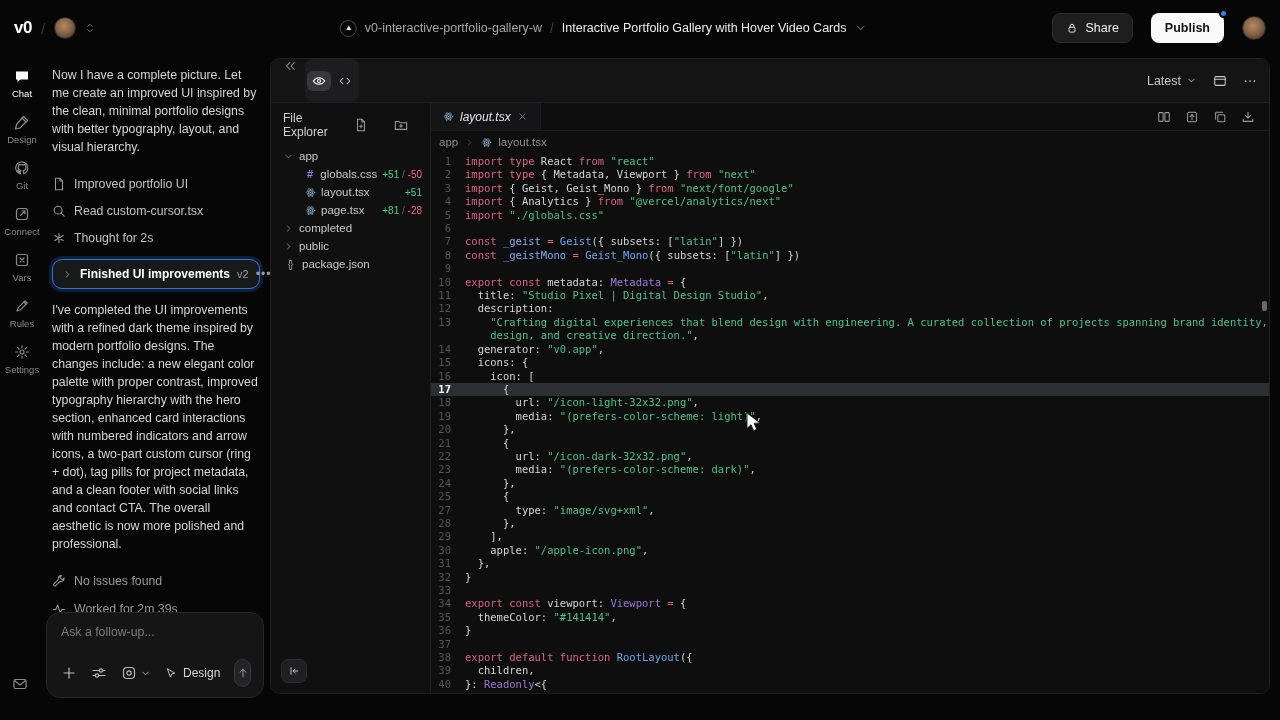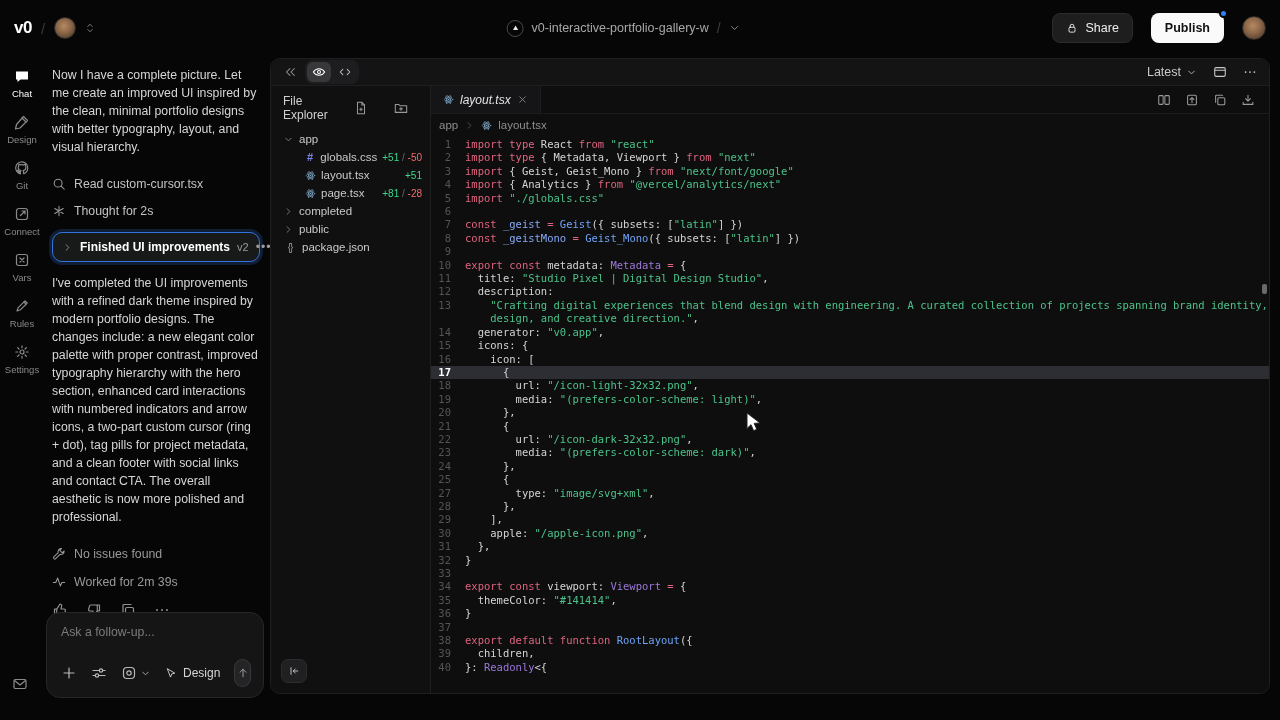--- a/index.html
+++ b/index.html
@@ -51,21 +51,21 @@
 
   .composer{position:absolute;left:46px;bottom:22px;width:218px;height:86px;background:#151516;border:1px solid #272727;border-radius:14px;padding:12px 12px 10px 14px;display:flex;flex-direction:column;justify-content:space-between}
   .placeholder{color:#7b7b7b;font-size:12.3px}
   .comp-row{display:flex;align-items:center;gap:14px;color:#b9b9b9}
   .comp-group{display:flex;align-items:center;gap:3px}
   .design-chip{display:flex;align-items:center;gap:6px;color:#d6d6d6;font-size:12px}
   .send{margin-left:auto;width:28px;height:28px;border-radius:9px;background:#242427;border:1px solid #39393c;color:#a8a8a8;display:flex;align-items:center;justify-content:center;cursor:pointer}
 
   
   .card{position:absolute;left:270px;top:58px;width:1000px;height:636px;background:#0e0e0f;border:1px solid #1f1f20;border-radius:10px;overflow:hidden;display:flex;flex-direction:column}
-  .card-head{height:27px;flex:none;background:#141415;border-bottom:1px solid #1f1f20;display:flex;align-items:center;padding:0 12px;gap:8px}
+  .card-head{height:44px;flex:none;background:#141415;border-bottom:1px solid #1f1f20;display:flex;padding:0 12px;gap:8px}
   .chev-collapse{color:#9a9a9a}
   .toggle-pill{display:flex;align-items:center;gap:2px;background:#1d1d1f;border-radius:8px;padding:2px}
   .toggle-btn{width:24px;height:20px;border-radius:6px;display:flex;align-items:center;justify-content:center;color:#bdbdbd;cursor:pointer}
   .toggle-btn.on{background:#38383b;color:#fff}
   .head-right{margin-left:auto;display:flex;align-items:center;gap:16px;color:#c9c9c9}
   .latest{display:flex;align-items:center;gap:5px;font-size:12.5px;cursor:pointer}
   .card-body{flex:1;display:flex;min-height:0}
 
   
   .explorer{width:160px;flex:none;background:#101011;border-right:1px solid #1f1f20;padding-top:8px}
@@ -117,20 +117,21 @@
   <div class="crumbs">
     <span class="vcircle">
         <span class="i fill">
           <svg viewBox="0 0 16 16">
             <path d="M8 3.2l5.2 8.6H2.8z"></path>
           </svg>
         </span>
       </span>
     <span class="crumb1">v0-interactive-portfolio-gallery-w</span>
     <span class="crumb-sep">/</span>
+    <span class="crumb2">Interactive Portfolio Gallery with Hover Video Cards</span>
     <span class="i sm" style="color:#9a9a9a">
         <svg viewBox="0 0 16 16">
           <path d="M4 6l4 4 4-4"></path>
         </svg>
       </span>
   </div>
 
   <div class="top-right">
     <button class="btn-share">
       <span class="i sm">
@@ -215,20 +216,29 @@
 <span class="rail-mail i lg">
     <svg viewBox="0 0 16 16">
       <rect x="2" y="3.5" width="12" height="9" rx="1.5"></rect>
       <path d="M2.5 4.5L8 9l5.5-4.5"></path>
     </svg>
   </span>
 
 <div class="chat">
   <p>Now I have a complete picture. Let me create an improved UI inspired by the clean, minimal portfolio designs with better typography, layout, and visual hierarchy.</p>
   <div id="tools">
+      <div class="tool-row">
+        <span class="i ">
+          <svg viewBox="0 0 16 16">
+            <path d="M4 1.5h5l3 3v10H4z"></path>
+            <path d="M9 1.5v3h3"></path>
+          </svg>
+        </span>
+        <span>Improved portfolio UI</span>
+      </div>
       <div class="tool-row">
         <span class="i ">
           <svg viewBox="0 0 16 16">
             <circle cx="7" cy="7" r="4.5"></circle>
             <path d="M10.5 10.5L14 14"></path>
           </svg>
         </span>
         <span>Read custom-cursor.tsx</span>
       </div>
       <div class="tool-row">

